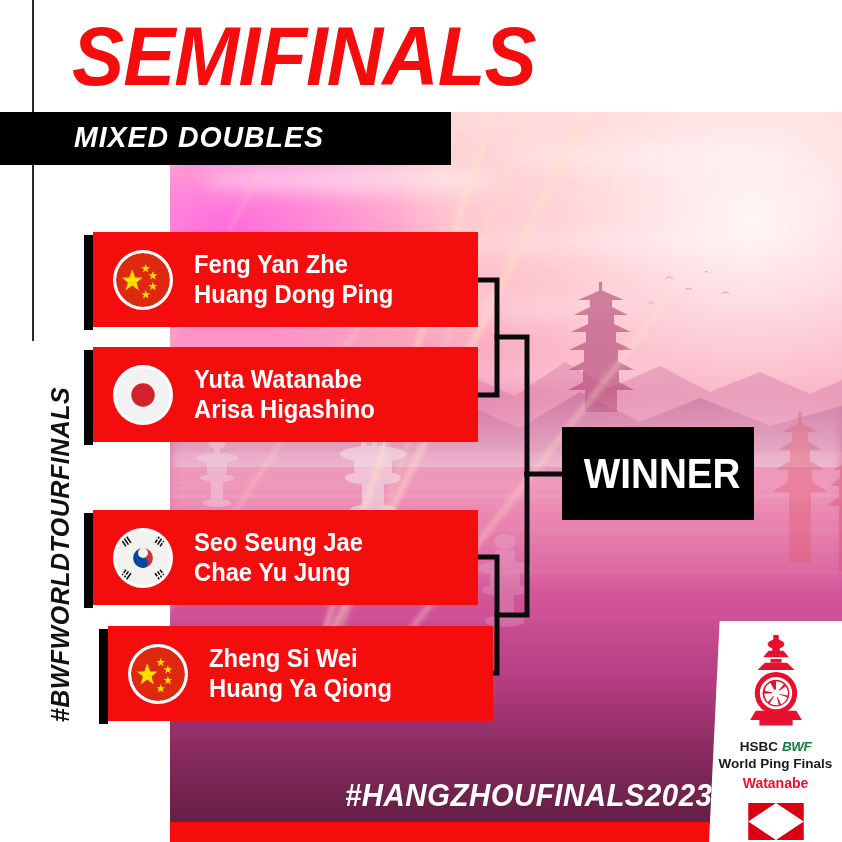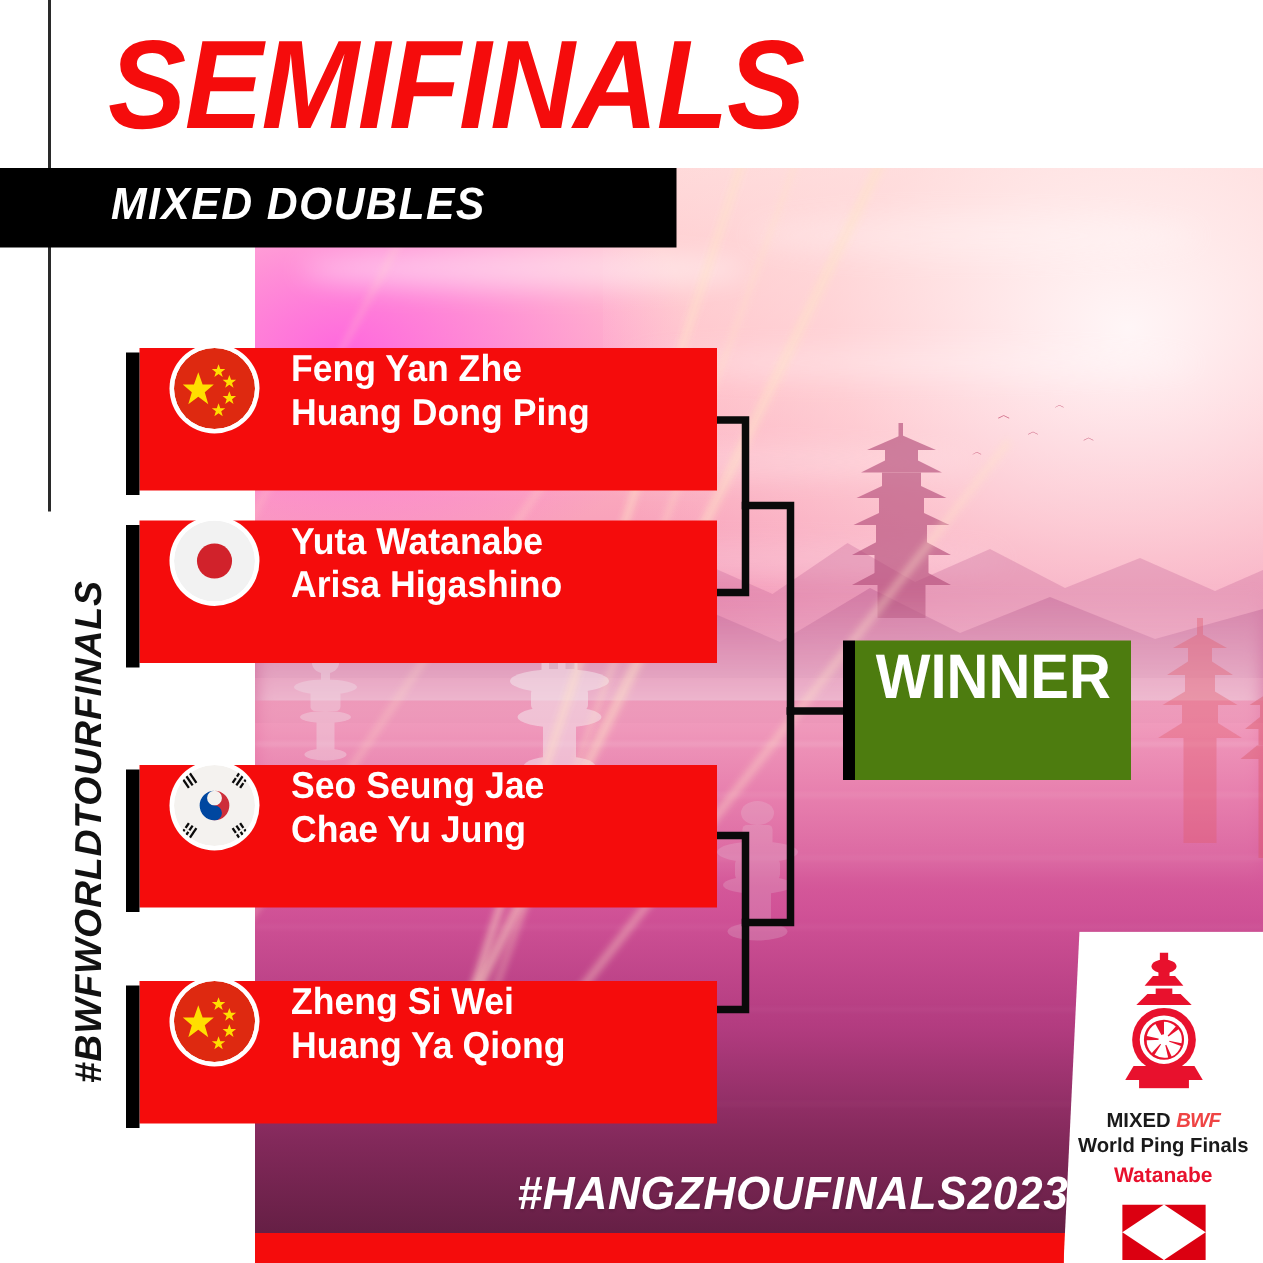--- a/index.html
+++ b/index.html
@@ -142,21 +142,21 @@
     text-align:center;
     font-size:25px; font-weight:bold; font-style:italic;
     color:#111111; letter-spacing:.5px;
     white-space:nowrap;
   }
 
   
   .card{
     position:absolute;
     width:385px; height:95px;
-    display:flex; 
+    display:flex; align-items:center;
     background:#f50c0c;
   }
   .card::before{
     content:"";
     position:absolute; left:-9px; top:3px;
     width:9px; height:100%;
     background:#000000;
   }
   .card-flag{
     width:54px;height:54px;border-radius:50%;
@@ -175,29 +175,29 @@
     font-weight:bold;
     line-height:1.17;
     transform:scaleX(.95);
     transform-origin:left center;
     white-space:nowrap;
   }
 
   #card-0{left:93px;top:232px;}
   #card-1{left:93px;top:347px;}
   #card-2{left:93px;top:510px;}
-  #card-3{left:93px;top:626px;margin-top:28px;}
+  #card-3{left:108px;top:626px;}
 
   
   .winner{
     position:absolute;
     left:570px; top:427px;
     width:184px; height:93px;
-    background:#4d7c0f;
-    display:flex;justify-content:center;
+    background:#000000;
+    display:flex;align-items:center;justify-content:center;
   }
   .winner::before{
     content:"";
     position:absolute;left:-8px;top:0;width:8px;height:100%;
     background:#000000;
   }
   .winner-label{
     color:#ffffff;
     font-size:42px;
     font-weight:bold;
@@ -234,21 +234,21 @@
   .logo-text{
     position:absolute;left:0;right:0;top:118px;
     text-align:center;
     color:#1a1a1a;
     font-size:13.5px;
     font-weight:bold;
     line-height:1.25;
   }
   .logo-hsbc-row{display:block;}
   .logo-bwf{
-    color:#ef4444;font-style:italic;font-weight:bold;letter-spacing:-.5px;
+    color:#15803d;font-style:italic;font-weight:bold;letter-spacing:-.5px;
   }
   .logo-city{color:#e8112d;font-size:14px;font-weight:bold;display:block;margin-top:2px;}
   .hsbc-hex{position:absolute;left:50%;top:182px;transform:translateX(-50%);}
 </style>
 </head>
 <body>
 
 <div class="stage">
 
   <div class="bg-wrap">
@@ -539,21 +539,21 @@
           <path d="M40,63 L43,75.8 A13,13 0 0,1 33.2,73.9 Z"></path>
           <path d="M40,63 L31.2,72.6 A13,13 0 0,1 27.5,63.3 Z"></path>
           <path d="M40,63 L27.6,60.3 A13,13 0 0,1 33.8,51.7 Z"></path>
         </g>
         <circle cx="40" cy="63" r="4" fill="#ffffff"></circle>
       </svg>
     </div>
 
     <div class="logo-text">
       <span class="logo-hsbc-row">
-        <span>MIXED</span>
+        <span>HSBC</span>
         <span class="logo-bwf">BWF</span>
       </span>
       <span>World Ping Finals</span>
       <span class="logo-city">Watanabe</span>
     </div>
 
     <div class="hsbc-hex">
       <svg viewBox="0 0 60 40" width="56" height="37">
         <rect x="0" y="0" width="60" height="40" fill="#ffffff"></rect>
         <polygon points="30,0 60,0 60,20" fill="#db0011"></polygon>

